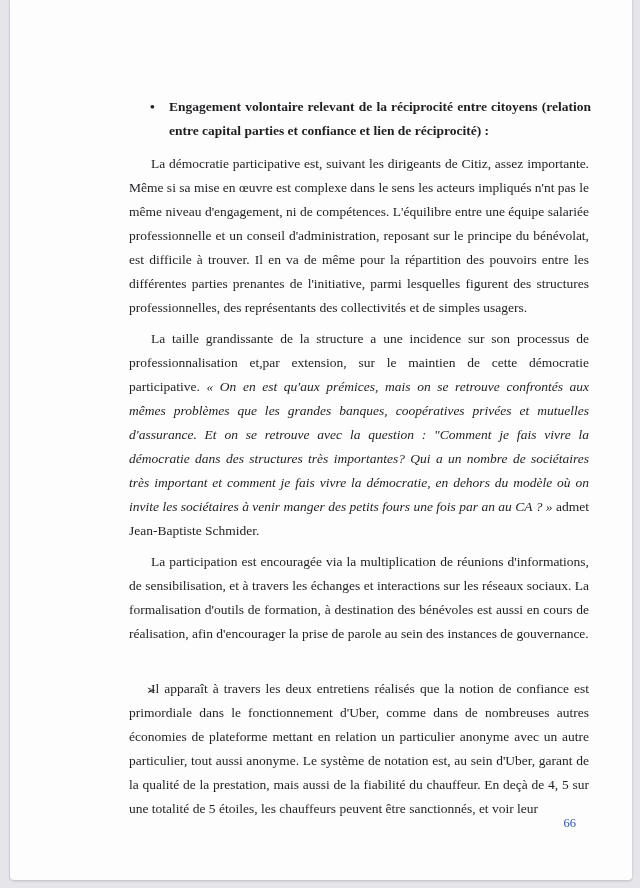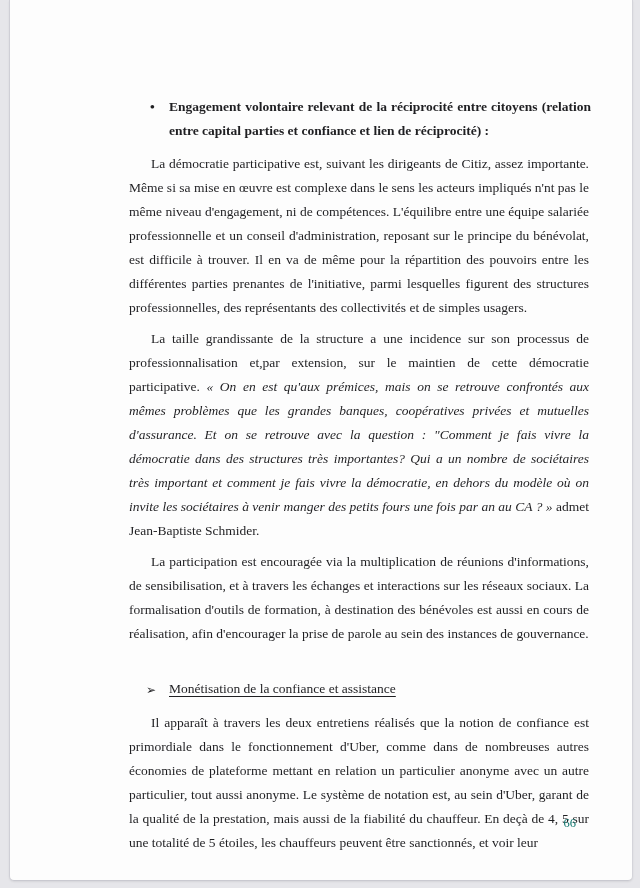--- a/index.html
+++ b/index.html
@@ -73,21 +73,21 @@
   }
   .underlined {
     text-decoration: underline;
     text-underline-offset: 3px;
   }
   .page-number {
     position: absolute;
     top: 816px;
     right: 56px;
     font-size: 12.5px;
-    color: #0f766e;
+    color: #1d4ed8;
     font-family: "Liberation Serif", "DejaVu Serif", serif;
   }
 </style>
 </head>
 <body>
 
 <div class="page">
   <div class="content">
 
     <div class="bullet-heading">
@@ -96,21 +96,20 @@
     </div>
 
     <p class="body-para">La démocratie participative est, suivant les dirigeants de Citiz, assez importante. Même si sa mise en œuvre est complexe dans le sens les acteurs impliqués n'nt pas le même niveau d'engagement, ni de compétences. L'équilibre entre une équipe salariée professionnelle et un conseil d'administration, reposant sur le principe du bénévolat, est difficile à trouver. Il en va de même pour la répartition des pouvoirs entre les différentes parties prenantes de l'initiative, parmi lesquelles figurent des structures professionnelles, des représentants des collectivités et de simples usagers.</p>
 
     <p class="body-para"><span>La taille grandissante de la structure a une incidence sur son processus de professionnalisation et,par extension, sur le maintien de cette démocratie participative. </span><span class="italic">«  On en est qu'aux prémices, mais on se retrouve confrontés aux mêmes problèmes que les grandes banques, coopératives privées et mutuelles d'assurance. Et on se retrouve avec la question : "Comment je fais vivre la démocratie dans des structures très importantes? Qui a un nombre de sociétaires très important et comment je fais vivre la démocratie, en dehors du modèle où on invite les sociétaires à venir manger des petits fours une fois par an au CA ? » </span><span>admet Jean-Baptiste Schmider.</span></p>
 
     <p class="body-para">La participation est encouragée via la multiplication de réunions d'informations, de sensibilisation, et à travers les échanges et interactions sur les réseaux sociaux. La formalisation d'outils de formation, à destination des bénévoles est aussi en cours de réalisation, afin d'encourager la prise de parole au sein des instances de gouvernance.</p>
 
     <div class="arrow-heading">
       <span class="arrow">➢</span>
-      <span class="underlined">Monétisation de la confiance et assistance</span>
     </div>
 
     <p class="body-para">Il apparaît à travers les deux entretiens réalisés que la notion de confiance est primordiale dans le fonctionnement d'Uber, comme dans de nombreuses autres économies de plateforme mettant en relation un particulier anonyme avec un autre particulier, tout aussi anonyme.  Le système de notation est, au sein d'Uber, garant de la qualité de la prestation, mais aussi de la fiabilité du chauffeur. En deçà de 4, 5 sur une totalité de 5 étoiles, les chauffeurs peuvent être sanctionnés, et voir leur</p>
 
   </div>
 
   <div class="page-number">66</div>
 </div>
 
 </body></html>

